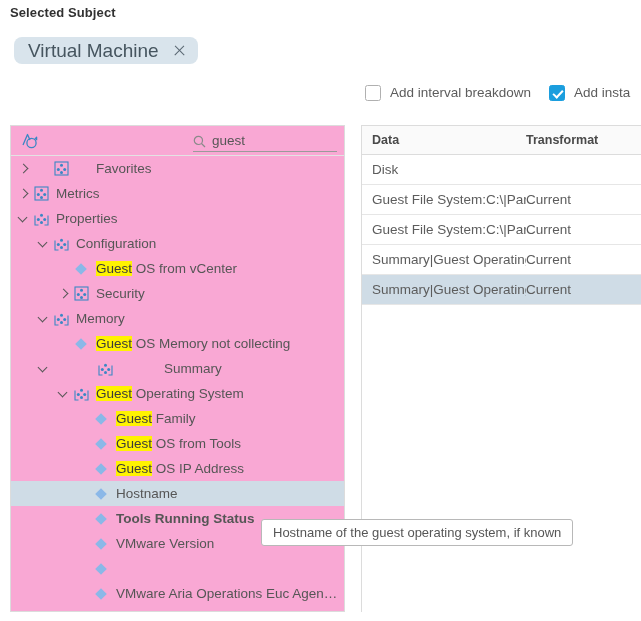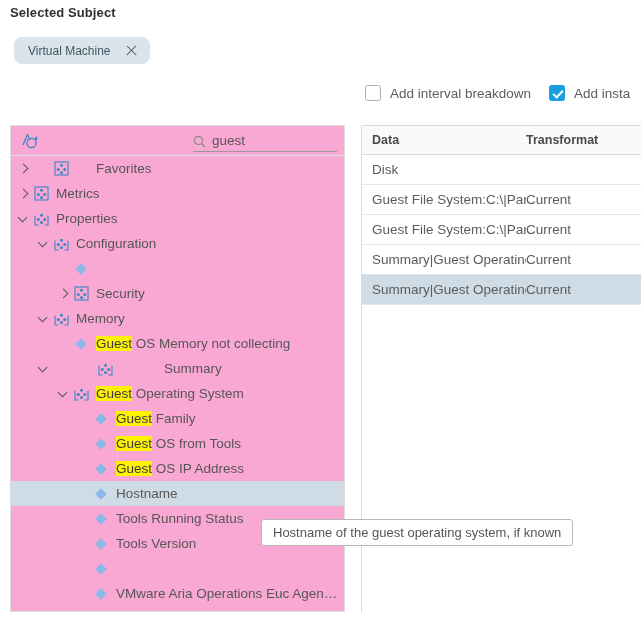--- a/index.html
+++ b/index.html
@@ -16,39 +16,39 @@
   .subject-title {
     position: absolute; left: 10px; top: 5px;
     font-size: 13px; font-weight: bold; color: #313131;
     letter-spacing: .1px;
   }
   .chip {
     position: absolute; left: 14px; top: 37px;
     height: 27px; display: flex; align-items: center;
     padding: 0 12px 0 14px; gap: 14px;
     background: #d9e4ec; border-radius: 8px;
-    font-size: 12px; color: #46555f;
+    font-size: 19px; color: #46555f;
   }
   .chip-x {
     position: relative; width: 13px; height: 13px; cursor: pointer; flex: none;
   }
   .chip-x::before, .chip-x::after {
     content: ""; position: absolute; left: 0; top: 6px;
     width: 13px; height: 1.4px; background: #5a6772;
   }
   .chip-x::before { transform: rotate(45deg); }
   .chip-x::after  { transform: rotate(-45deg); }
 
   
   .cb-row {
     position: absolute; left: 365px; top: 85px;
     display: flex; align-items: center; gap: 18px;
     white-space: nowrap;
   }
-  .cb-item { display: flex; align-items: center; gap: 9px; cursor: pointer; }
+  .cb-item { display: flex; align-items: flex-start; gap: 9px; cursor: pointer; }
   .cb-box {
     width: 16px; height: 16px; border: 1.5px solid #b0b0b0;
     border-radius: 2.5px; background: #fff; flex: none;
   }
   .cb-box.checked {
     background: #1b9ede; border-color: #1b9ede;
     position: relative;
   }
   .cb-box.checked::after {
     content: ""; position: absolute; left: 4.6px; top: 1.6px;
@@ -229,20 +229,21 @@
               <circle cx="10.7" cy="8.6" r="1.5" fill="#3b87c4"></circle>
               <circle cx="7.5" cy="11.4" r="1.5" fill="#3b87c4"></circle>
             </svg></span>
           <span class="tlabel">Configuration</span>
         </div>
         <div class="trow" style="padding-left: 46px;">
           <span class="twist"></span>
           <span class="dicon"><svg viewBox="0 0 14 14" width="14" height="14">
               <path d="M7 1.2 L12.8 7 L7 12.8 L1.2 7 Z" fill="#8bb8e8"></path>
             </svg></span>
+          <span class="tlabel"><span class="hl">Guest</span> OS from vCenter</span>
         </div>
         <div class="trow" style="padding-left: 46px;">
           <span class="twist collapsed"></span>
           <span class="ficon"><svg viewBox="0 0 15 15" width="15" height="15">
               <rect x="1" y="1" width="13" height="13" fill="none" stroke="#3b87c4" stroke-width="1.1"></rect>
               <circle cx="7.5" cy="4.3" r="1.5" fill="#3b87c4"></circle>
               <circle cx="4.3" cy="8.6" r="1.5" fill="#3b87c4"></circle>
               <circle cx="10.7" cy="8.6" r="1.5" fill="#3b87c4"></circle>
               <circle cx="7.5" cy="11.4" r="1.5" fill="#3b87c4"></circle>
             </svg></span>
@@ -309,33 +310,33 @@
             </svg></span>
           <span class="tlabel"><span class="hl">Guest</span> OS IP Address</span>
         </div>
         <div class="trow sel" style="padding-left: 66px;">
           <span class="twist"></span>
           <span class="dicon"><svg viewBox="0 0 14 14" width="14" height="14">
               <path d="M7 1.2 L12.8 7 L7 12.8 L1.2 7 Z" fill="#8bb8e8"></path>
             </svg></span>
           <span class="tlabel">Hostname</span>
         </div>
-        <div class="trow" style="padding-left: 66px;">
+        <div class="trow" style="padding-left: 66px; font-weight: bold;">
           <span class="twist"></span>
           <span class="dicon"><svg viewBox="0 0 14 14" width="14" height="14">
               <path d="M7 1.2 L12.8 7 L7 12.8 L1.2 7 Z" fill="#8bb8e8"></path>
             </svg></span>
           <span class="tlabel">Tools Running Status</span>
         </div>
         <div class="trow" style="padding-left: 66px;">
           <span class="twist"></span>
           <span class="dicon"><svg viewBox="0 0 14 14" width="14" height="14">
               <path d="M7 1.2 L12.8 7 L7 12.8 L1.2 7 Z" fill="#8bb8e8"></path>
             </svg></span>
-          <span class="tlabel">Tools Version</span>
+          <span class="tlabel">VMware Version</span>
         </div>
         <div class="trow" style="padding-left: 66px;">
           <span class="twist"></span>
           <span class="dicon"><svg viewBox="0 0 14 14" width="14" height="14">
               <path d="M7 1.2 L12.8 7 L7 12.8 L1.2 7 Z" fill="#8bb8e8"></path>
             </svg></span>
         </div>
         <div class="trow" style="padding-left: 66px;">
           <span class="twist"></span>
           <span class="dicon"><svg viewBox="0 0 14 14" width="14" height="14">

